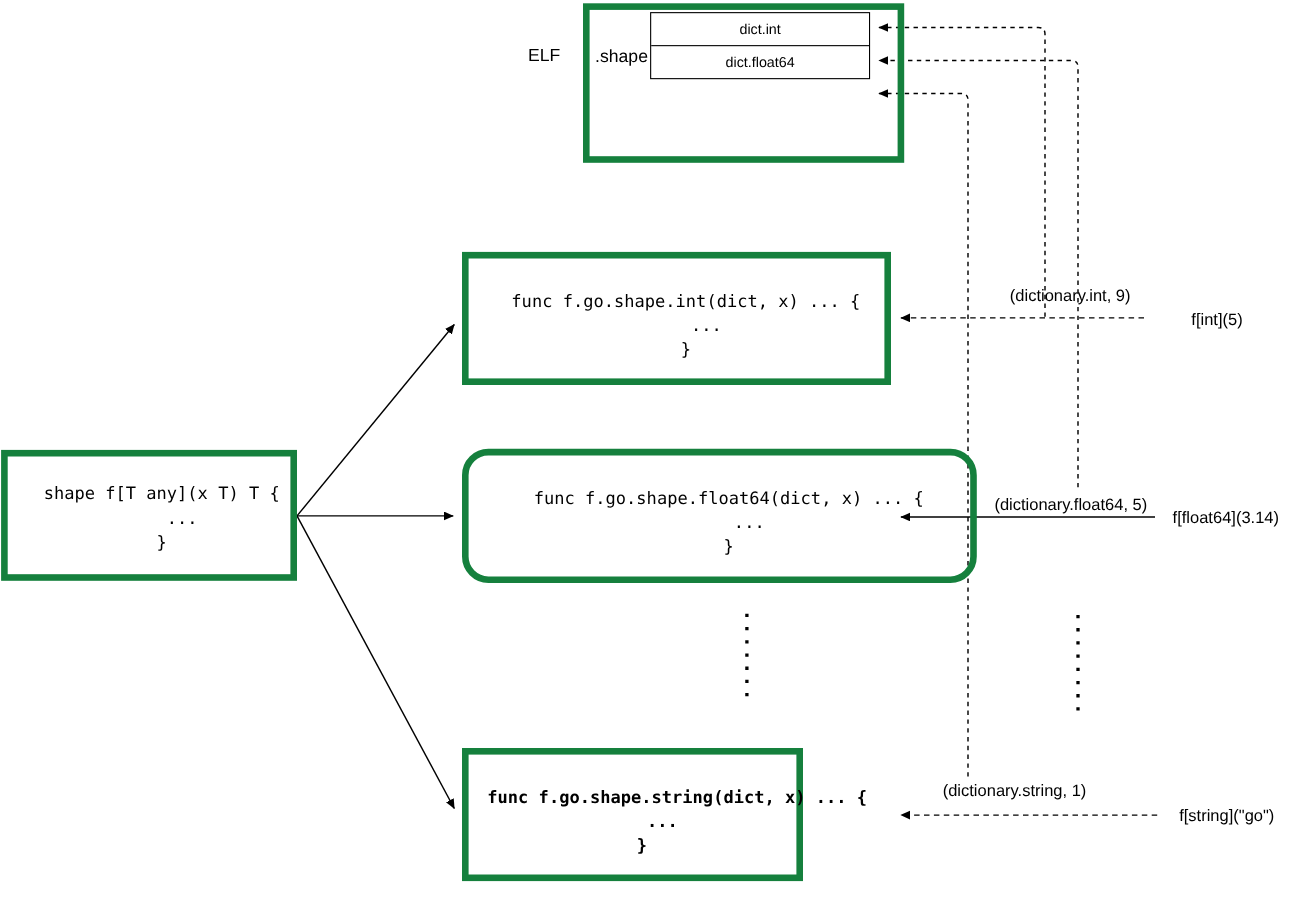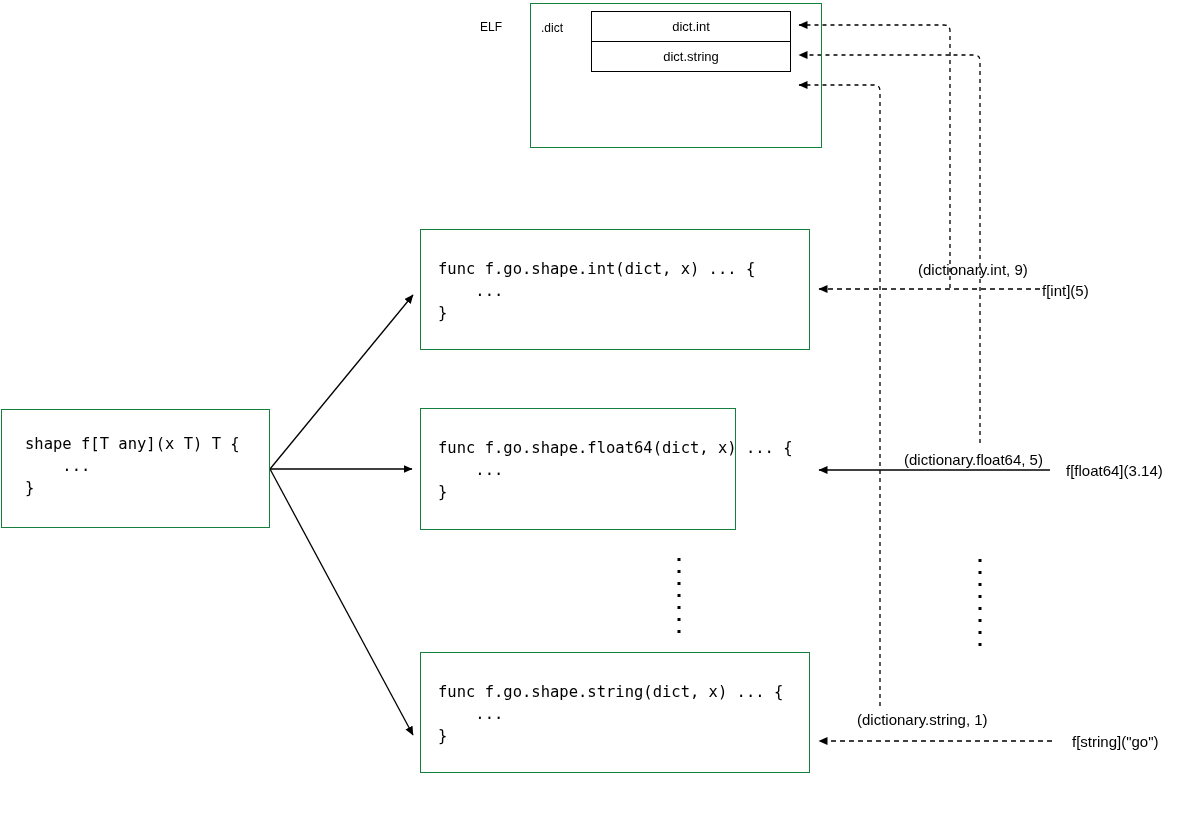--- a/index.html
+++ b/index.html
@@ -18,39 +18,41 @@
   }
   svg.wires {
     position: absolute;
     left: 0;
     top: 0;
     width: 1192px;
     height: 839px;
   }
   .box {
     position: absolute;
-    border: 1px solid #15803d;
+    border: 6px solid #15803d;
     background: transparent;
     box-sizing: border-box;
+    text-align: center;
   }
   pre.code {
     margin: 0;
     font-family: "DejaVu Sans Mono", "Liberation Mono", monospace;
     font-size: 15.5px;
     line-height: 22px;
     color: #000000;
   }
   .lbl {
     position: absolute;
     white-space: nowrap;
     font-size: 15px;
     color: #000000;
   }
   .lbl-lg {
-    font-size: 12px;
+    font-size: 16px;
+    margin-top: 22px;
   }
   .dict-stack {
     position: absolute;
     left: 591px;
     top: 11px;
     width: 198px;
     border: 1px solid #000000;
     background: #ffffff;
     box-sizing: content-box;
   }
@@ -90,53 +92,53 @@
     <path d="M880 706 L880 91 Q880 85 874 85 L799 85" fill="none" stroke="#000000" stroke-width="1.3" stroke-dasharray="4 4" marker-end="url(#arr)"></path>
 
     <path d="M679 558 L679 637" fill="none" stroke="#000000" stroke-width="3" stroke-dasharray="3 9"></path>
     <path d="M980 559 L980 650" fill="none" stroke="#000000" stroke-width="3" stroke-dasharray="3 9"></path>
   </svg>
 
   <div class="lbl lbl-lg" style="left:480px; top:20px;">ELF</div>
 
   <div class="box" style="left:530px; top:3px; width:292px; height:145px;"></div>
 
-  <div class="lbl lbl-lg" style="left:541px; top:21px;">.dict</div>
+  <div class="lbl lbl-lg" style="left:541px; top:21px;">.shape</div>
 
   <div class="dict-stack">
     <div class="dict-row">dict.int</div>
-    <div class="dict-row">dict.string</div>
+    <div class="dict-row">dict.float64</div>
   </div>
 
   <div class="box" style="left:1px; top:409px; width:269px; height:119px;">
     <pre class="code" style="padding:23px 0 0 23px;">shape f[T any](x T) T {
     ...
 }</pre>
   </div>
 
   <div class="box" style="left:420px; top:229px; width:390px; height:121px;">
     <pre class="code" style="padding:28px 0 0 17px;">func f.go.shape.int(dict, x) ... {
     ...
 }</pre>
   </div>
 
-  <div class="box" style="left:420px; top:408px; width:316px; height:122px;">
+  <div class="box" style="left:420px; top:408px; width:468px; height:122px;border-radius:24px;">
     <pre class="code" style="padding:28px 0 0 17px;">func f.go.shape.float64(dict, x) ... {
     ...
 }</pre>
   </div>
 
-  <div class="box" style="left:420px; top:652px; width:390px; height:121px;">
+  <div class="box" style="left:420px; top:680px; width:310px; height:121px;font-weight:bold;">
     <pre class="code" style="padding:28px 0 0 17px;">func f.go.shape.string(dict, x) ... {
     ...
 }</pre>
   </div>
 
   <div class="lbl" style="left:918px; top:261px;">(dictionary.int, 9)</div>
-  <div class="lbl" style="left:1042px; top:282px;">f[int](5)</div>
+  <div class="lbl" style="left:1083px; top:282px;">f[int](5)</div>
 
   <div class="lbl" style="left:904px; top:441px;margin-top:10px;">(dictionary.float64, 5)</div>
   <div class="lbl" style="left:1066px; top:462px;">f[float64](3.14)</div>
 
   <div class="lbl" style="left:857px; top:711px;">(dictionary.string, 1)</div>
   <div class="lbl" style="left:1072px; top:733px;">f[string]("go")</div>
 
 </div>
 
 </body></html>

